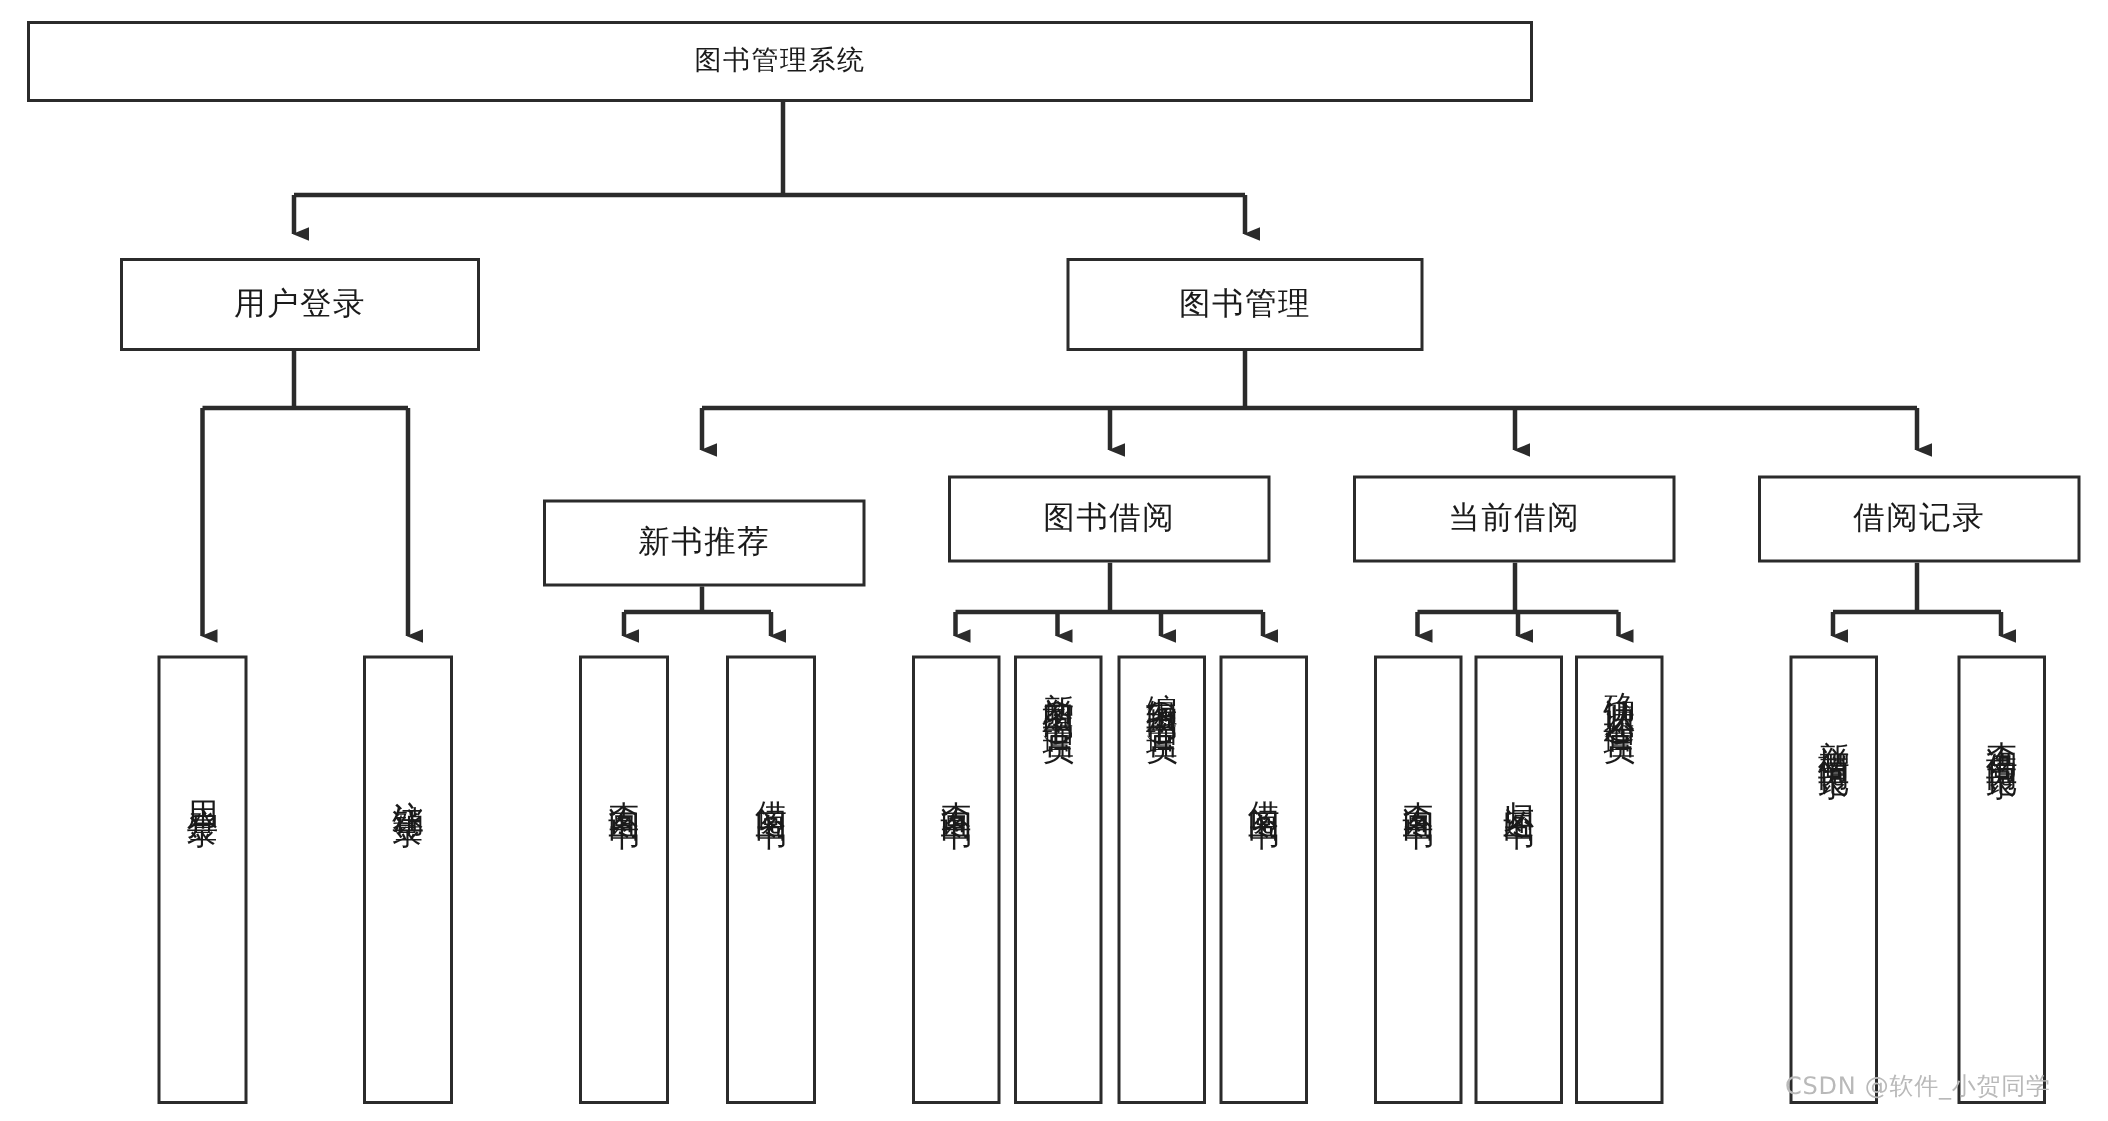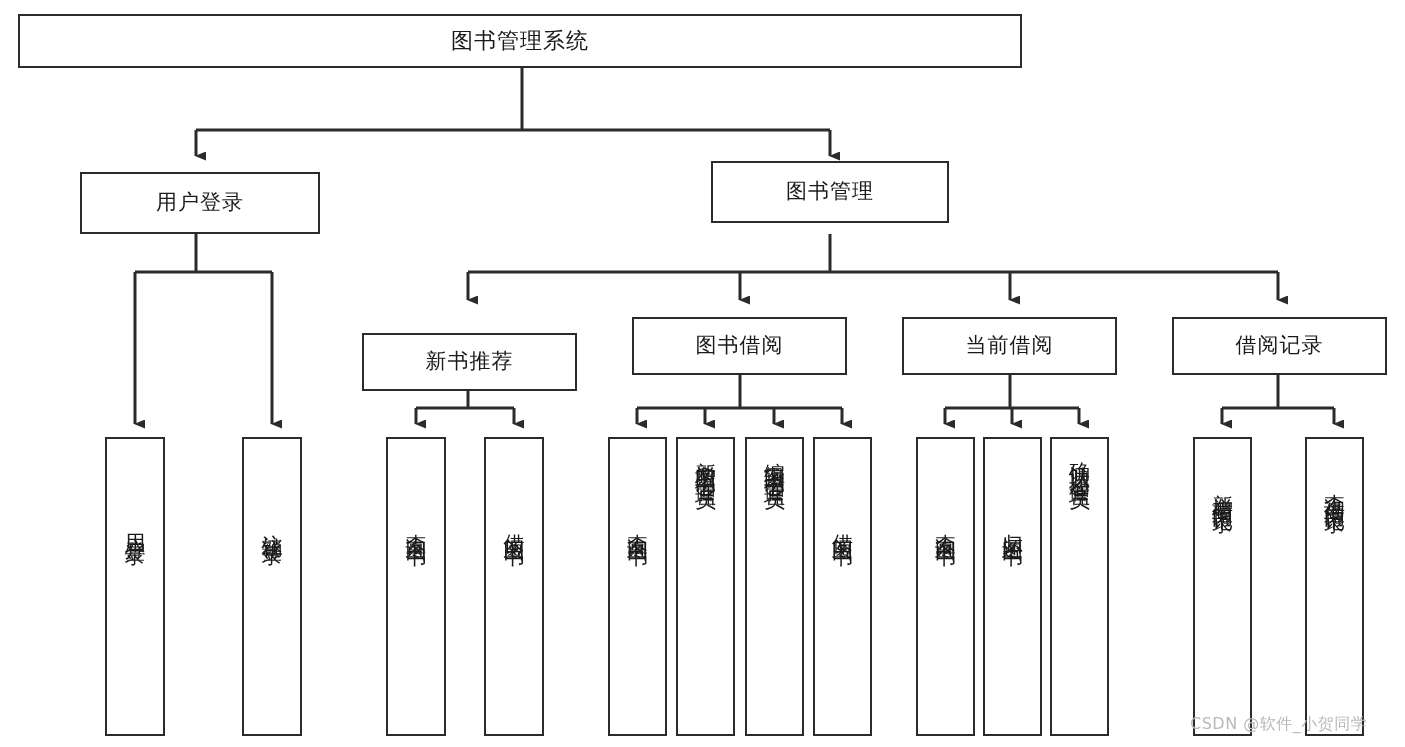--- a/index.html
+++ b/index.html
@@ -35,21 +35,21 @@
     align-items: center;
     justify-content: center;
     color: #1a1a1a;
   }
   .node.horiz {
     font-size: 21px;
     letter-spacing: 1px;
     line-height: 1.1;
   }
   .node.root {
-    font-size: 22px;
+    font-size: 18px;
     text-align: right;
   }
   .node.vert {
     writing-mode: vertical-rl;
     text-orientation: upright;
     font-size: 21px;
     letter-spacing: 4px;
     line-height: 1.05;
     padding-top: 4px;
     padding-bottom: 4px;
@@ -119,21 +119,21 @@
       <path d="M1222,408 L1334,408"></path>
       <path d="M1222,408 L1222,424" marker-end="url(#arrow)"></path>
       <path d="M1334,408 L1334,424" marker-end="url(#arrow)"></path>
     </g>
   </svg>
 
   <div class="node horiz root" style="left:18px; top:14px; width:1004px; height:54px;">图书管理系统</div>
 
   <div class="node horiz" style="left:80px; top:172px; width:240px; height:62px;">用户登录</div>
 
-  <div class="node horiz" style="left:711px; top:161px; width:238px; height:62px;">图书管理</div>
+  <div class="node horiz" style="left:711px; top:172px; width:238px; height:62px;">图书管理</div>
 
   <div class="node horiz" style="left:362px; top:317px; width:215px; height:58px;margin-top:16px;">新书推荐</div>
 
   <div class="node horiz" style="left:632px; top:317px; width:215px; height:58px;">图书借阅</div>
 
   <div class="node horiz" style="left:1172px; top:317px; width:215px; height:58px;">借阅记录</div>
 
   <div class="node horiz" style="left:902px; top:317px; width:215px; height:58px;">当前借阅</div>
 
   <div class="node vert" style="left:105px; top:437px; width:60px; height:299px; padding-top:78px;">用户登录</div>

